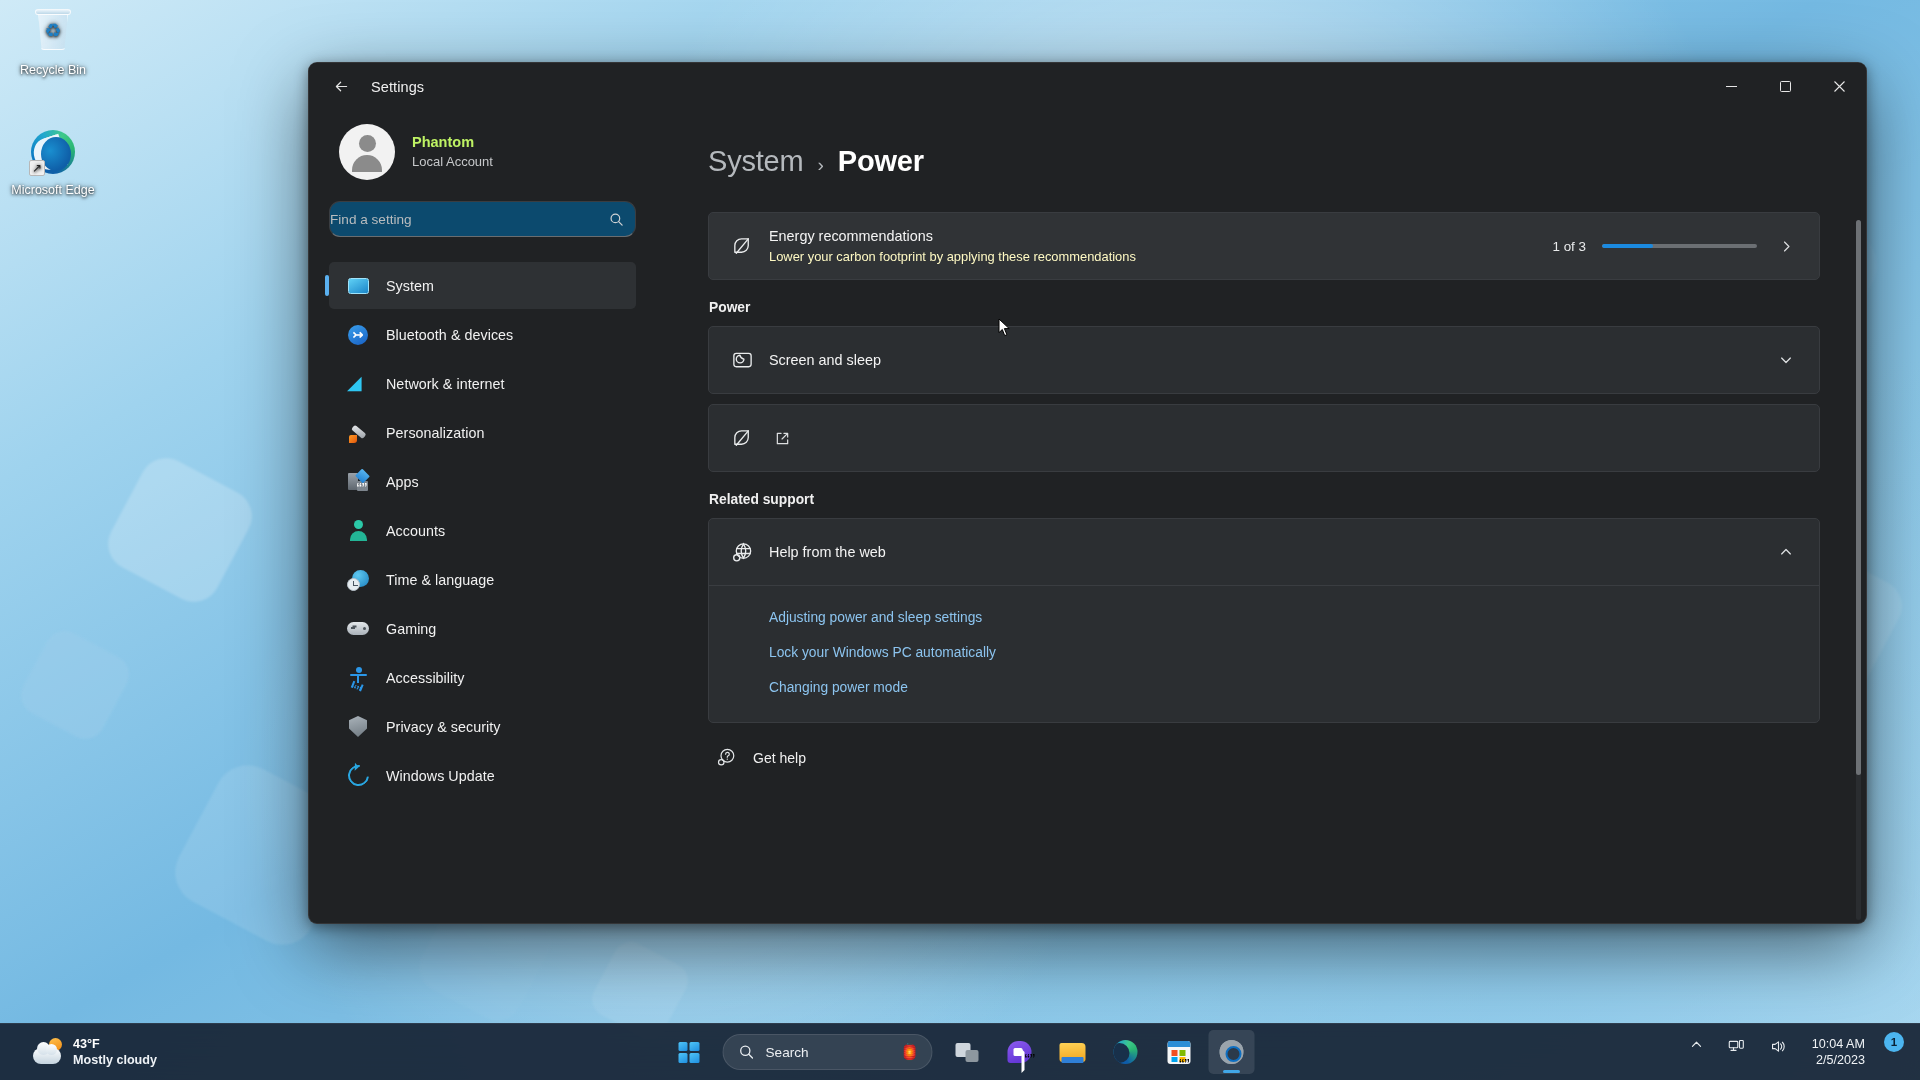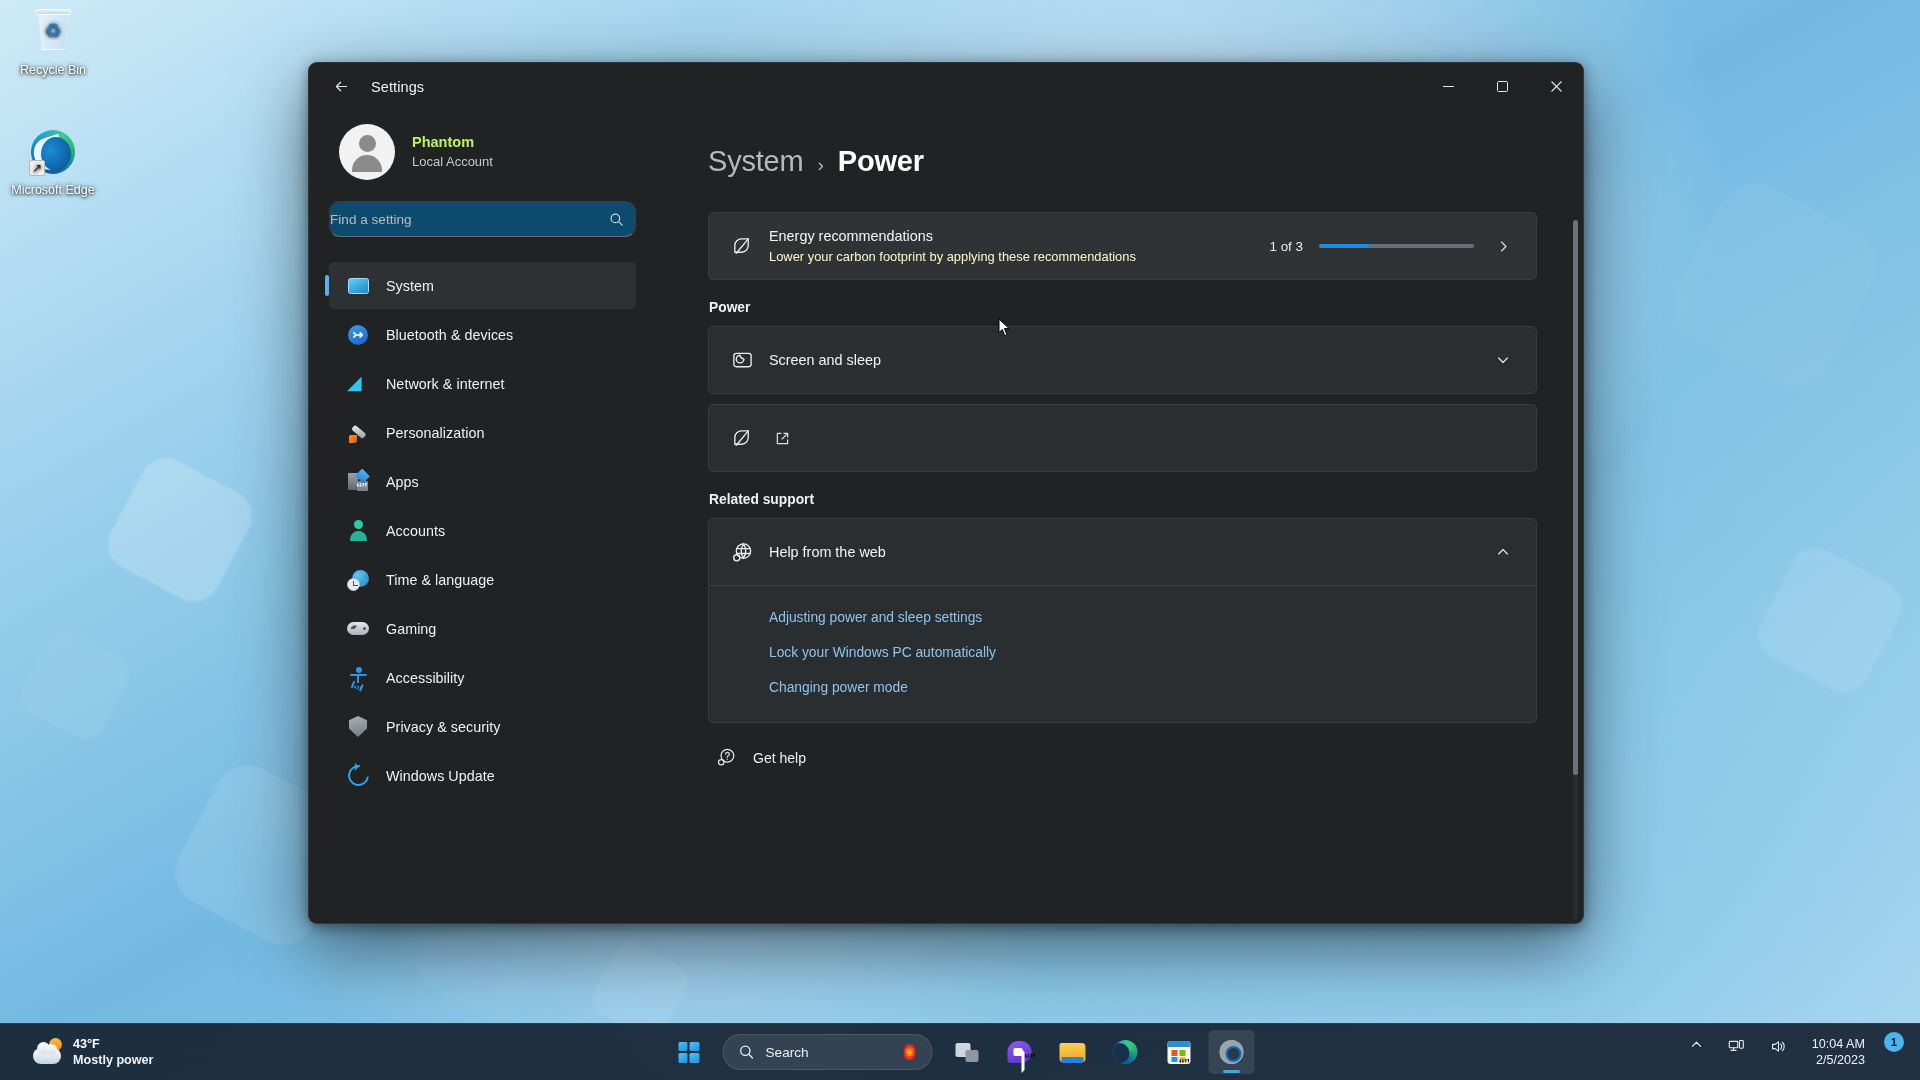--- a/index.html
+++ b/index.html
@@ -45,21 +45,21 @@
     background:conic-gradient(from 200deg,#0f5fa8 0deg,#0d7cc4 60deg,#22a7cf 130deg,#3fc98a 190deg,#2bb673 240deg,#0f5fa8 330deg);}
   .edge-logo::after{content:"";position:absolute;left:3px;top:8px;width:28px;height:32px;border-radius:50% 0 0 50%;
     background:#eaf4fb;transform:rotate(-18deg);box-shadow:2px 0 0 0 #eaf4fb;}
   .edge-logo::before{content:"";position:absolute;left:10px;top:7px;width:30px;height:34px;border-radius:50%;
     background:radial-gradient(circle at 30% 40%,#1a8fd0,#0f5fa8 70%);z-index:2;}
   .shortcut-arrow{position:absolute;left:0;bottom:0;width:16px;height:16px;background:#f1f1f1;
     border:1px solid #b8b8b8;border-radius:2px;z-index:5;color:#222;font-size:12px;line-height:14px;text-align:center;}
 
   
   #settings-window {
-    position:absolute; left:308px; top:62px; width:1276px; height:862px;
+    position:absolute; left:308px; top:62px; width:1559px; height:862px;
     background:#202224; border-radius:9px;
     box-shadow:0 24px 70px rgba(0,0,0,.52), 0 3px 14px rgba(0,0,0,.42);
     border:1px solid rgba(255,255,255,.09);
     display:flex; flex-direction:column; overflow:hidden;
     color:#fff;
   }
   
   #titlebar { height:47px; flex:none; display:flex; align-items:center;
               background:#202224; position:relative; }
   .back-btn { width:34px; height:34px; margin-left:15px; border-radius:5px;
@@ -548,21 +548,21 @@
 
 <div id="taskbar">
 
   <div id="weather">
     <span class="wx-ico">
       <span class="wx-sun"></span>
         <span class="wx-cloud"></span>
     </span>
     <span class="wx-txt">
       <div class="wx-temp">43°F</div>
-      <div class="wx-desc">Mostly power</div>
+      <div class="wx-desc">Mostly cloudy</div>
     </span>
   </div>
 
   <div id="tb-center">
     <div class="tb-btn">
       <span class="start-glyph">
           <i></i>
           <i></i>
           <i></i>
           <i></i>

